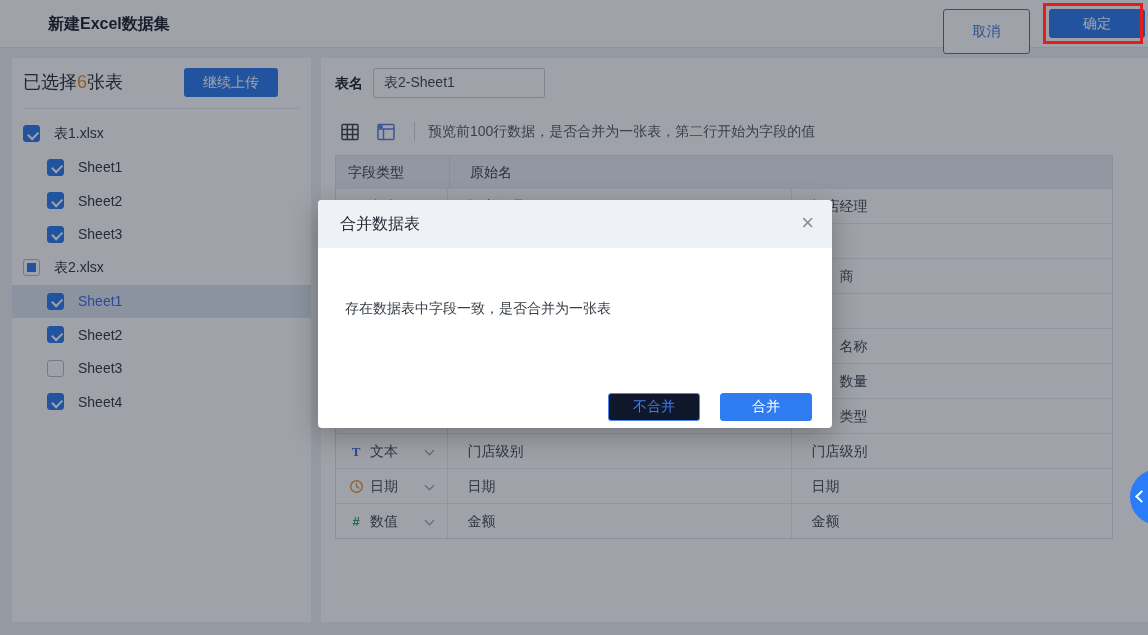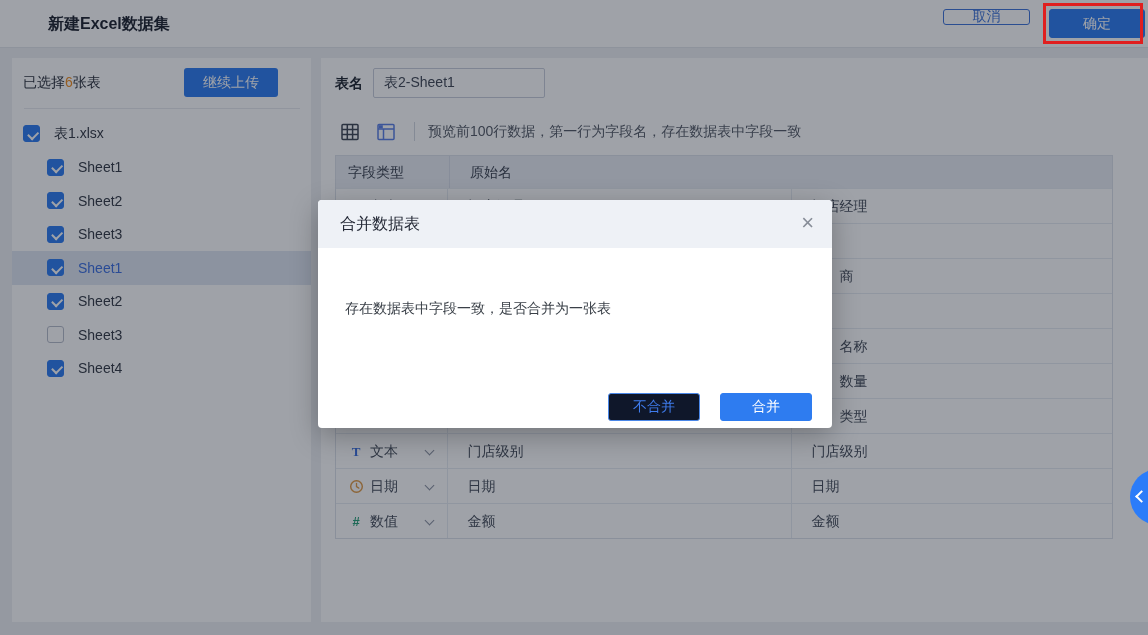--- a/index.html
+++ b/index.html
@@ -9,32 +9,32 @@
     background:#eef0f4; position:relative; overflow:hidden;
     -webkit-font-smoothing:antialiased;
   }
 
   
   .top-header { position:absolute; left:0; top:0; width:1148px; height:48px;
     background:#ffffff; border-bottom:1px solid #e3e6ec; z-index:1; }
   .page-title { position:absolute; left:48px; top:14px; font-size:16px; font-weight:bold; color:#1d222e; }
   .btn { display:flex; align-items:center; justify-content:center; font-size:14px;
     border-radius:3px; cursor:pointer; }
-  .btn-cancel { position:absolute; left:943px; top:9px; width:87px; height:16px;
+  .btn-cancel { position:absolute; left:943px; top:9px; width:87px; height:45px;
     background:#fff; border:1px solid #3f74d9; color:#3f74d9; }
   .btn-confirm { position:absolute; left:1049px; top:9px; width:96px; height:29px;
     background:var(--accent); border:1px solid var(--accent); color:#fff; }
   .annotation-box { position:absolute; left:1043px; top:3px; width:100px; height:41px;
     border:3px solid #e01f1f; z-index:30; pointer-events:none; }
 
   
   .sidebar { position:absolute; left:12px; top:58px; width:299px; height:564px;
     background:#ffffff; z-index:1; }
   .sel-summary { position:absolute; left:11px; top:10px; height:29px; line-height:29px;
-    font-size:14px; color:#2b303b; }
+    font-size:18px; color:#2b303b; }
   .sel-count { color:#f08c1e; }
   .btn-upload { position:absolute; left:172px; top:10px; width:94px; height:29px;
     background:var(--accent); color:#fff; }
   .sidebar-divider { position:absolute; left:12px; top:50px; width:276px; height:1px; background:#e8eaee; }
   .tree { position:absolute; left:0; top:59px; width:299px; }
   .tree-row { position:relative; height:33.5px; display:flex; align-items:center; cursor:pointer; }
   .tree-row.selected { background:#dfe6f2; }
   .tree-row .lbl { font-size:14px; color:#343a45; margin-left:14px; }
   .tree-row.selected .lbl { color:#3d6fe0; }
   .indent0 { margin-left:11px; } .indent1 { margin-left:35px; }
@@ -126,20 +126,24 @@
         <span class="cb checked indent1"></span>
         <span class="lbl">Sheet1</span>
       </div>
       <div class="tree-row">
         <span class="cb checked indent1"></span>
         <span class="lbl">Sheet2</span>
       </div>
       <div class="tree-row">
         <span class="cb checked indent1"></span>
         <span class="lbl">Sheet3</span>
+      </div>
+      <div class="tree-row">
+        <span class="cb indeterminate indent0"></span>
+        <span class="lbl">表2.xlsx</span>
       </div>
       <div class="tree-row selected">
         <span class="cb checked indent1"></span>
         <span class="lbl">Sheet1</span>
       </div>
       <div class="tree-row">
         <span class="cb checked indent1"></span>
         <span class="lbl">Sheet2</span>
       </div>
       <div class="tree-row">
@@ -167,21 +171,21 @@
   </svg>
   <svg class="toolbar-icon" style="left:55px" viewBox="0 0 20 20">
     <g stroke="#5a7fe6" stroke-width="1.5" fill="none">
       <rect x="2" y="2.5" width="16" height="15" rx="1"></rect>
       <line x1="2" y1="7" x2="18" y2="7"></line>
         <line x1="7.5" y1="7" x2="7.5" y2="17.5"></line>
     </g>
     <rect x="2.8" y="3.2" width="4" height="3.2" fill="#5a7fe6"></rect>
   </svg>
   <div class="tb-divider"></div>
-  <div class="preview-note">预览前100行数据，第一行为字段名，存在数据表中字段一致</div>
+  <div class="preview-note">预览前100行数据，是否合并为一张表，第二行开始为字段的值</div>
 
   <div class="ftable">
     <div class="trow thead">
         <div class="cell col-type">字段类型</div>
         <div class="cell col-orig">原始名</div>
       </div>
     <div class="tbody">
         <div class="trow">
           <div class="cell col-type"><span class="type-icon text">T</span><span>文本</span><span class="chev"></span></div>
           <div class="cell col-name">门店经理</div>

